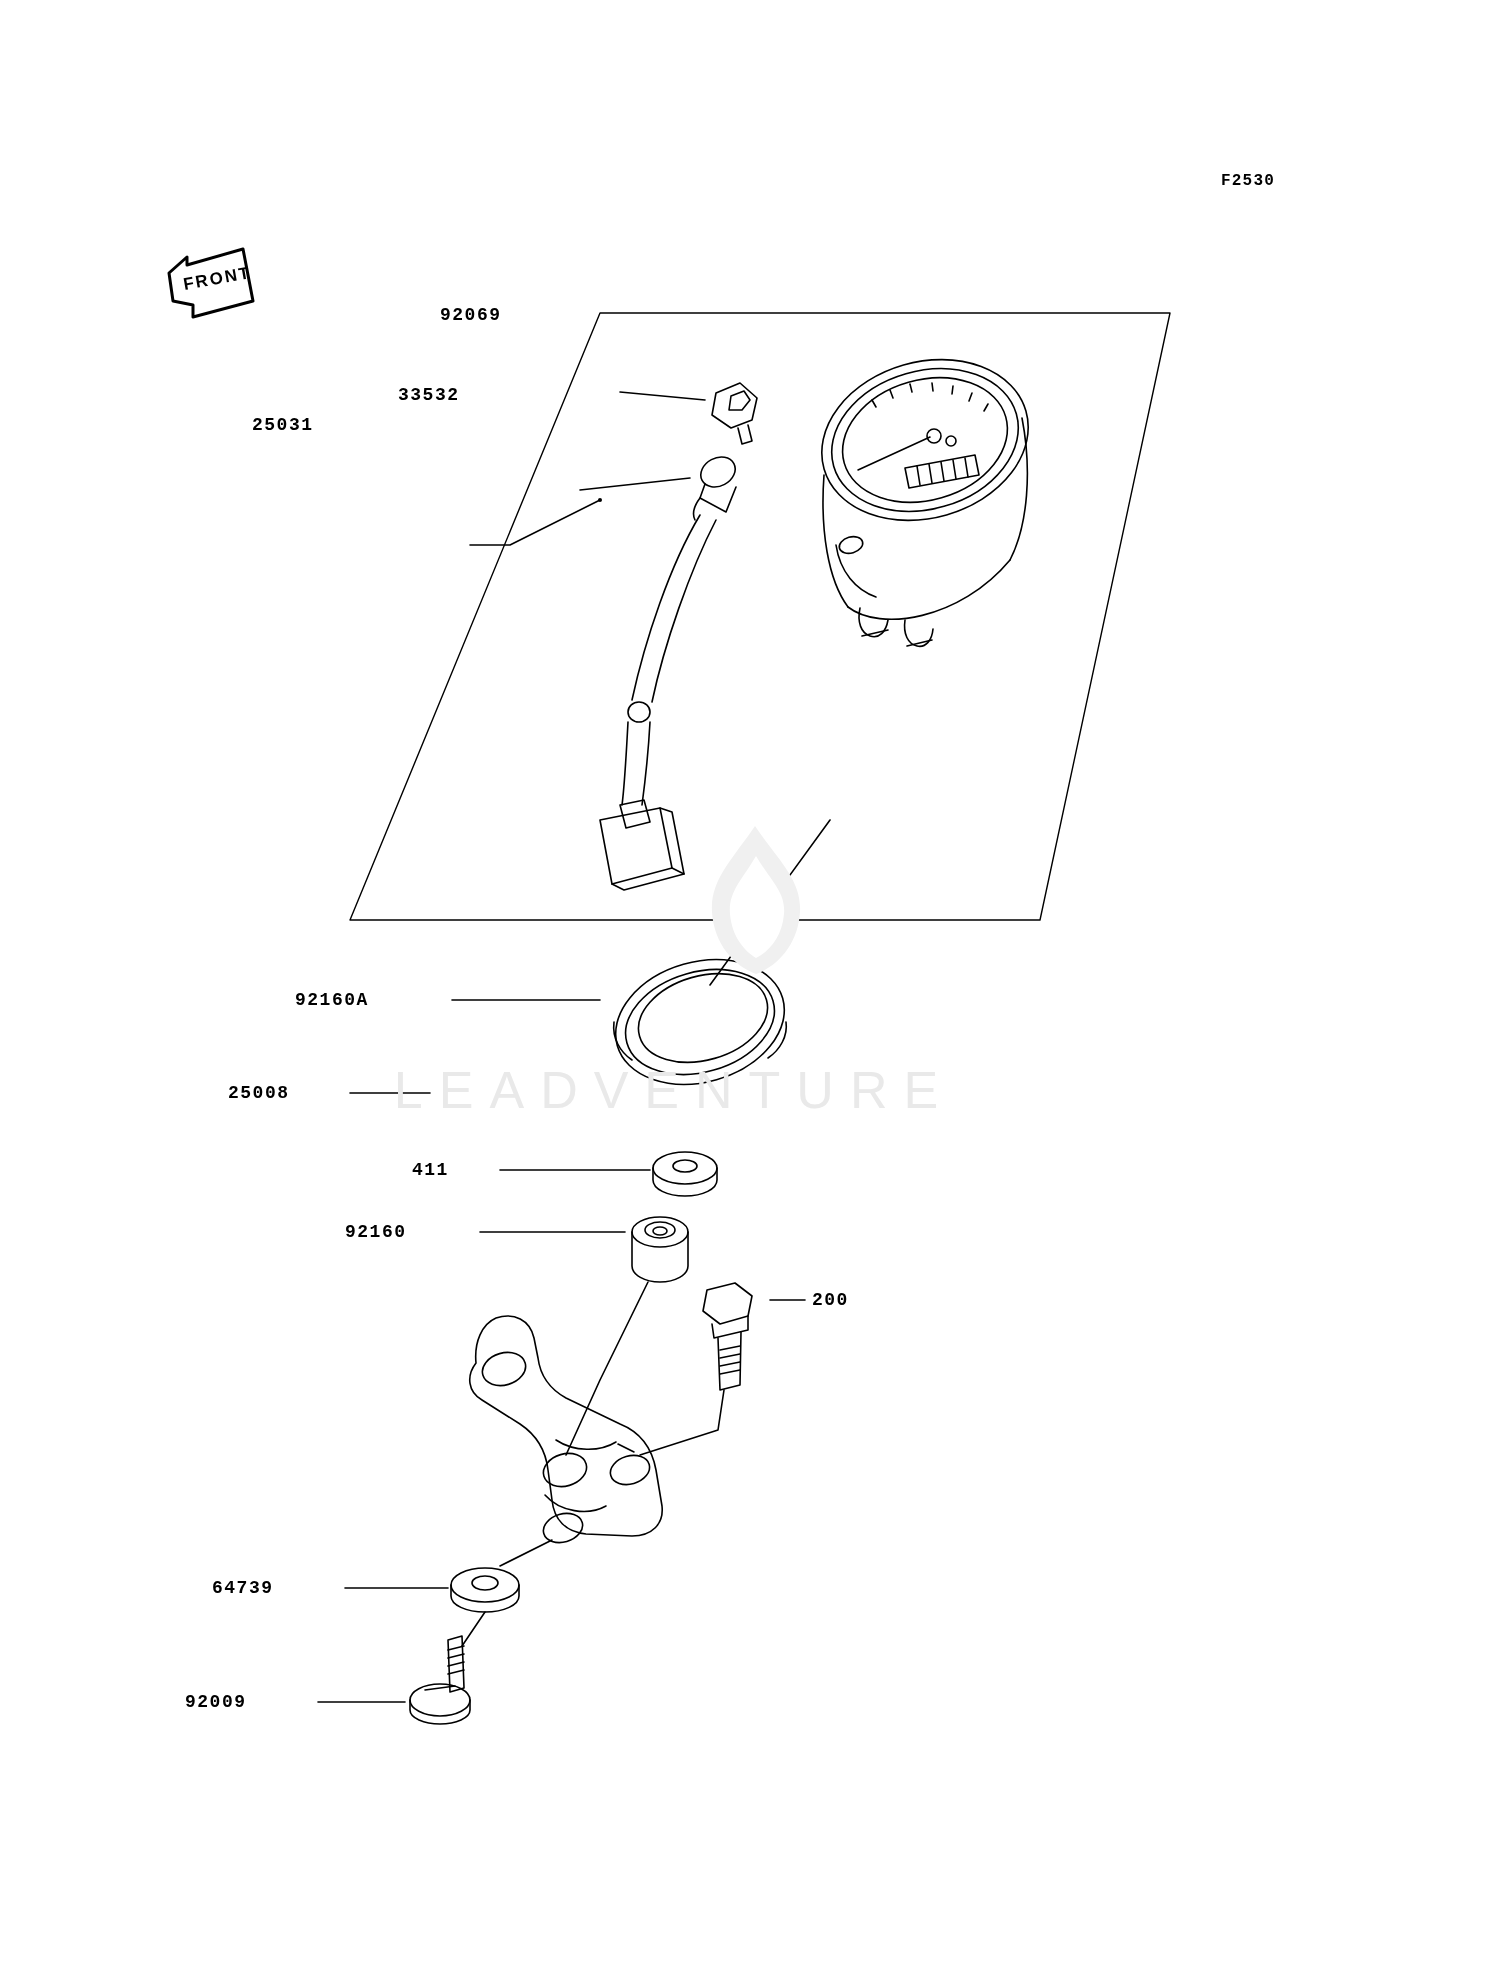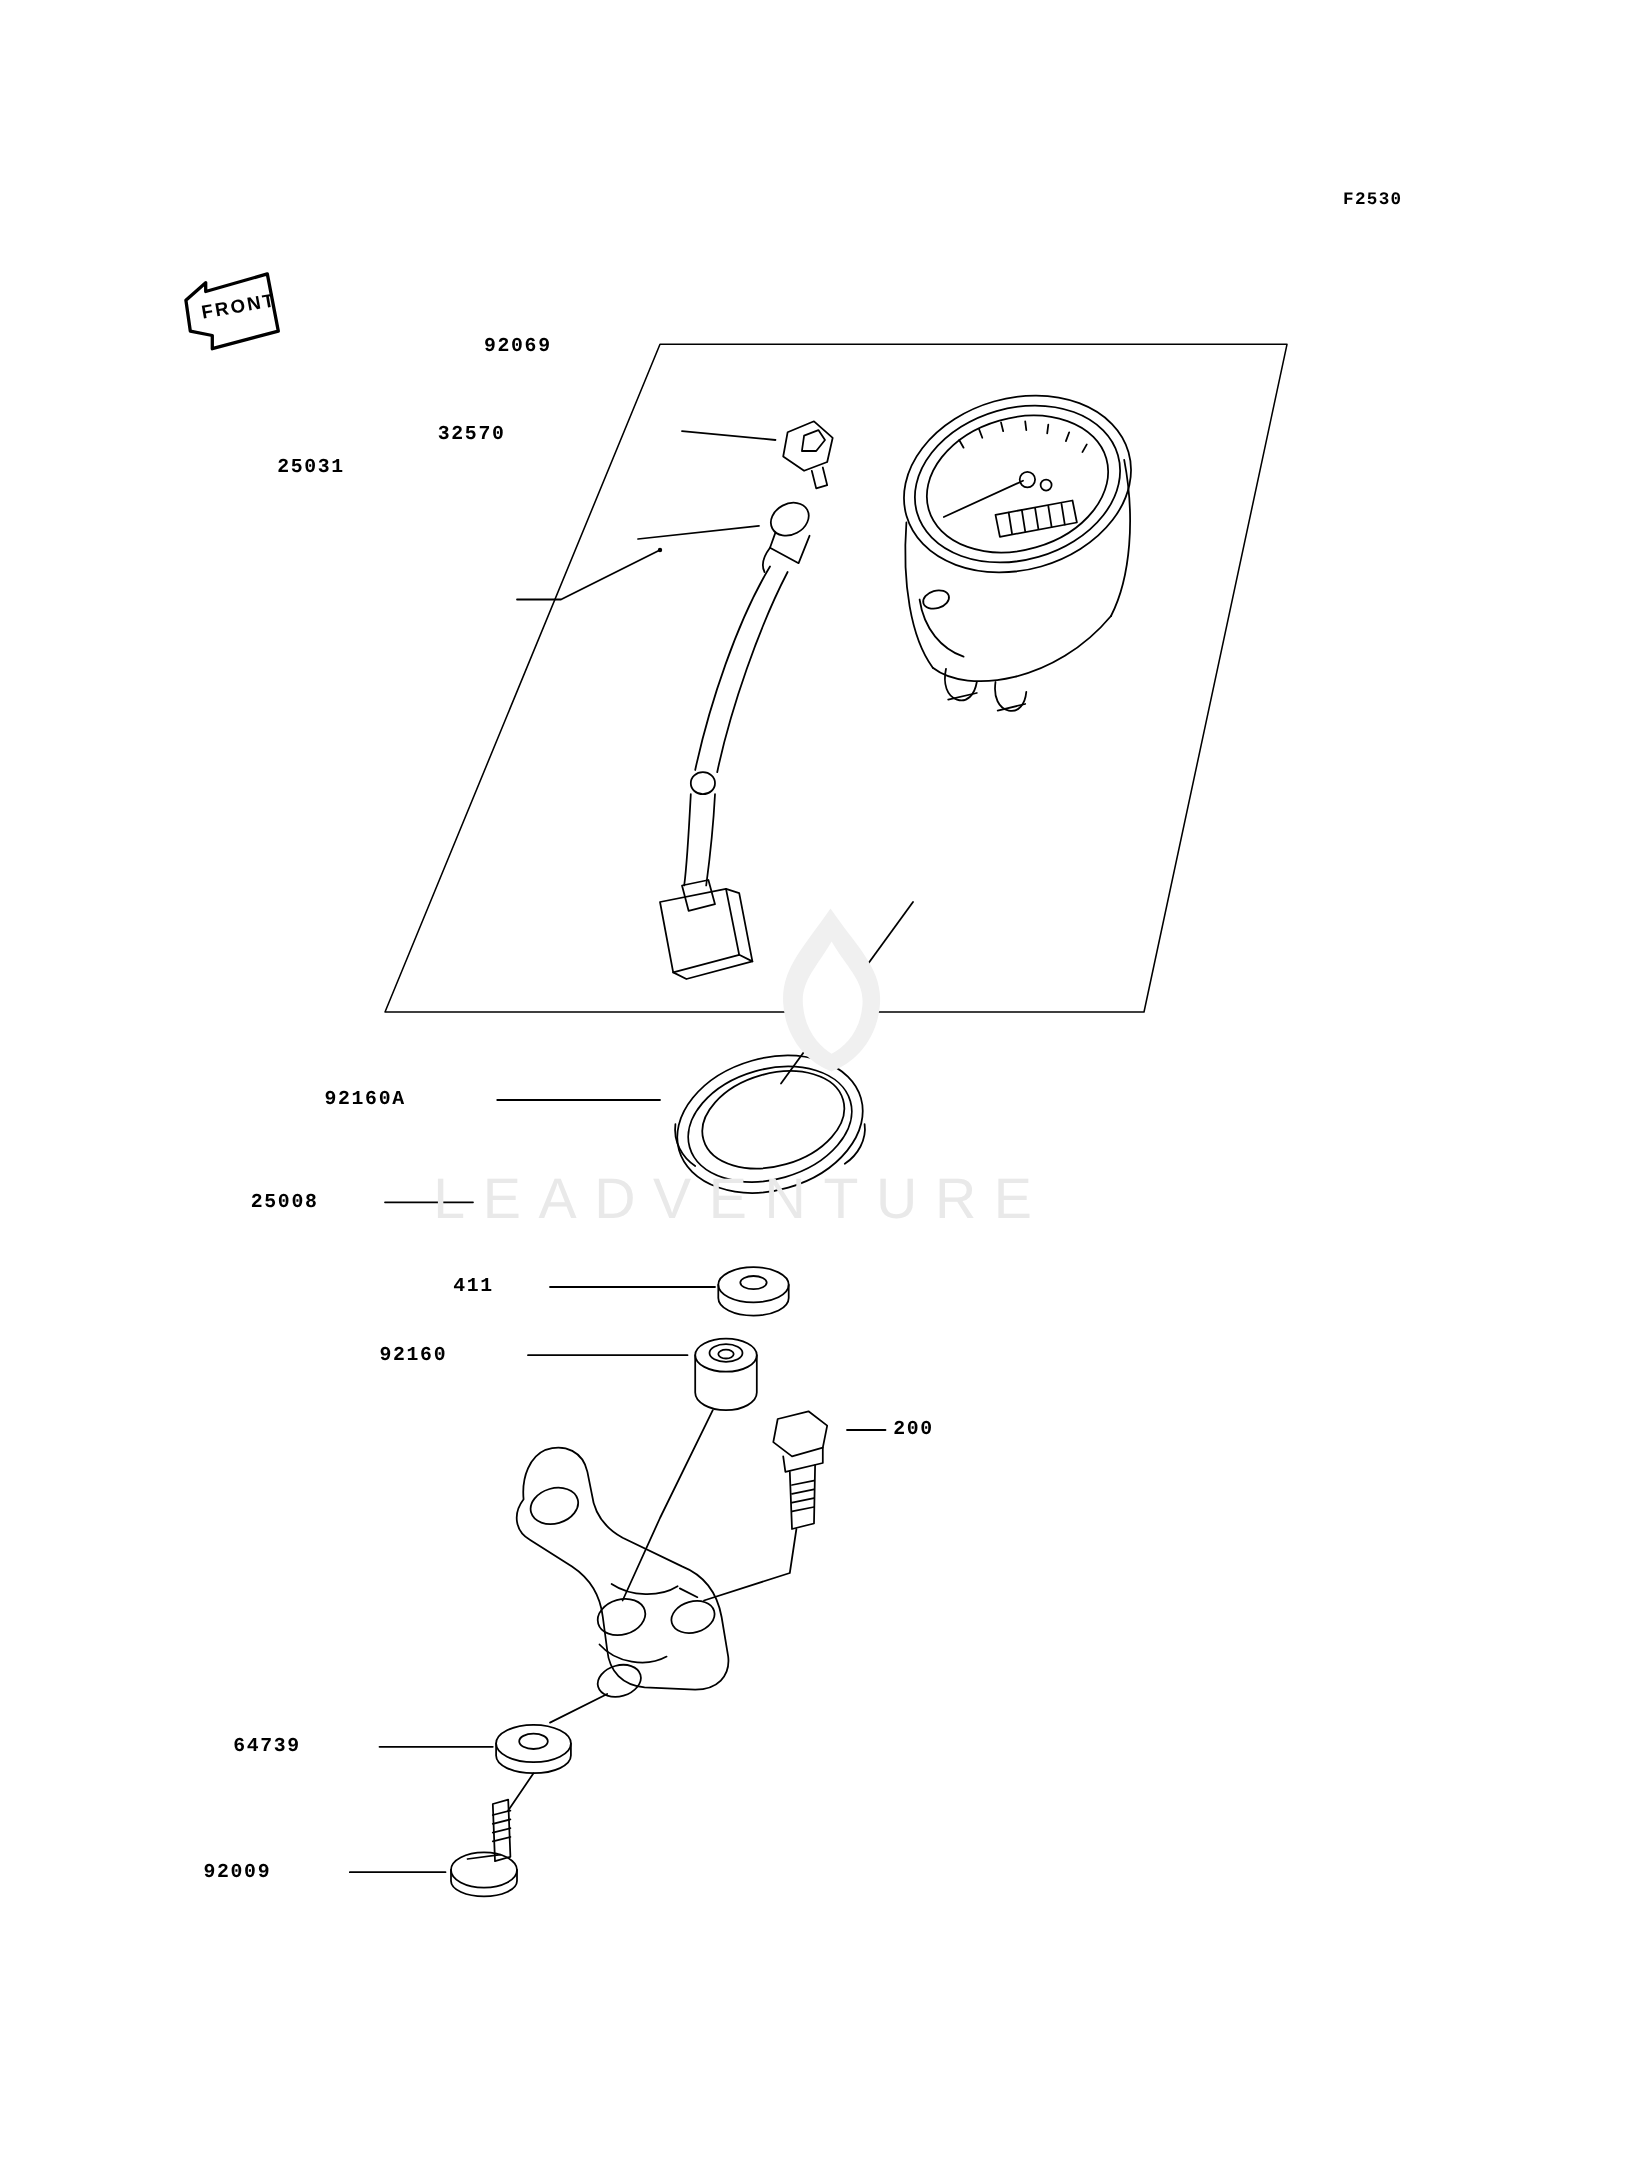--- a/index.html
+++ b/index.html
@@ -260,21 +260,21 @@
   </svg>
 
   <div class="watermark">LEADVENTURE</div>
   <svg class="watermark-mark" width="130" height="160" viewBox="0 0 130 160">
     <path d="M65 6 C42 40 20 60 22 92 C24 124 44 146 66 154 C88 146 108 124 110 92 C112 60 88 40 65 6 Z" fill="#f0f0f0"></path>
     <path d="M66 36 C52 60 38 72 40 94 C42 118 56 132 66 138 C78 132 92 118 94 94 C96 72 80 60 66 36 Z" fill="#ffffff"></path>
   </svg>
 
   <div class="part-label" style="left:252px; top:415px;">25031</div>
   <div class="part-label" style="left:440px; top:305px;">92069</div>
-  <div class="part-label" style="left:398px; top:385px;">32570</div>
+  <div class="part-label" style="left:398px; top:385px;">33532</div>
   <div class="part-label" style="left:295px; top:990px;">92160A</div>
   <div class="part-label" style="left:412px; top:1160px;">411</div>
   <div class="part-label" style="left:345px; top:1222px;">92160</div>
   <div class="part-label" style="left:812px; top:1290px;">200</div>
   <div class="part-label" style="left:228px; top:1083px;">25008</div>
   <div class="part-label" style="left:212px; top:1578px;">64739</div>
   <div class="part-label" style="left:185px; top:1692px;">92009</div>
 
 </div>
 

